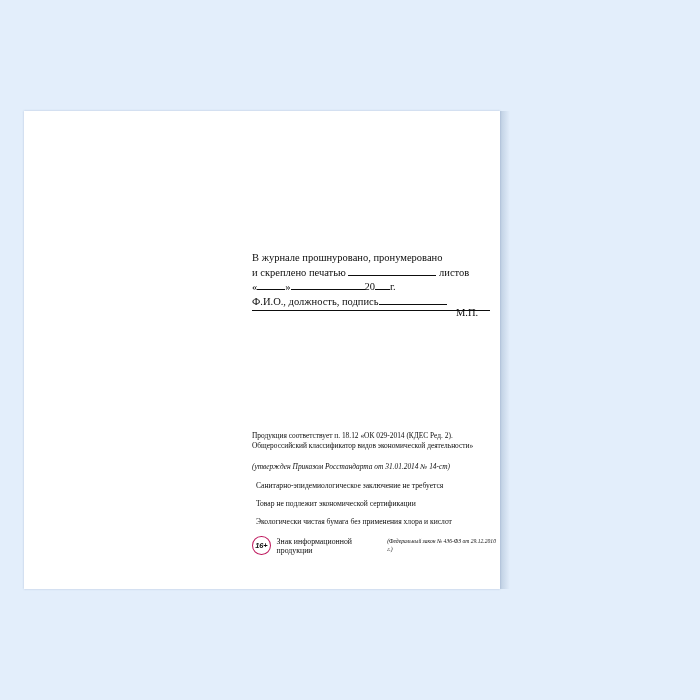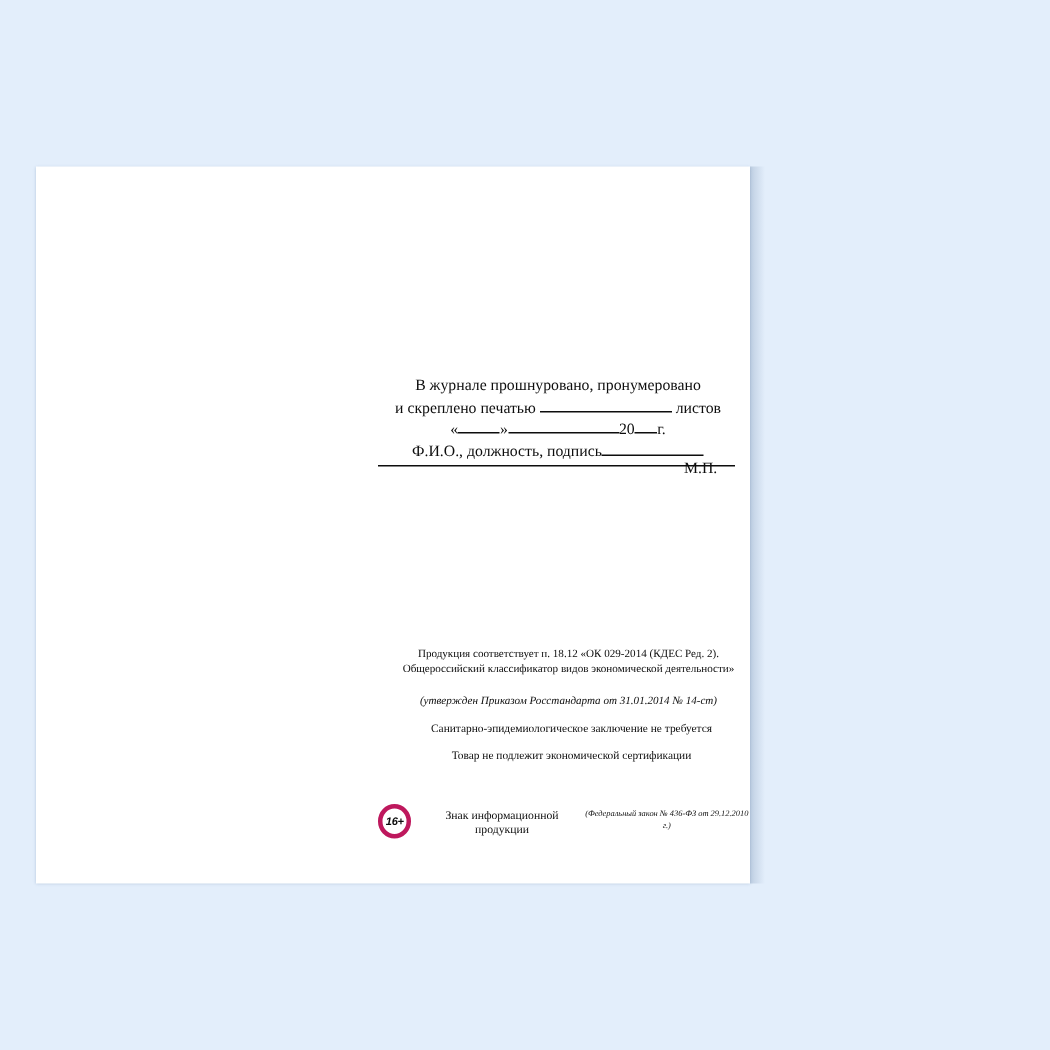--- a/index.html
+++ b/index.html
@@ -10,21 +10,20 @@
     width: 700px;
     height: 700px;
     background: #e3eefb;
     font-family: "Liberation Serif", serif;
     overflow: hidden;
   }
   #stage {
     position: relative;
     width: 700px;
     height: 584px;
-    text-align: center;
   }
   .page-sheet {
     position: absolute;
     left: 24px;
     top: 111px;
     width: 476px;
     height: 478px;
     background: #ffffff;
     box-shadow: 0 0 2px rgba(90,120,160,0.35);
   }
@@ -96,21 +95,21 @@
     position: absolute;
     left: 228px;
     top: 425px;
     display: flex;
     align-items: center;
     gap: 6px;
   }
   .age-badge {
     width: 17px;
     height: 17px;
-    border: 3px solid #be185d;
+    border: 1px solid #be185d;
     border-radius: 50%;
     font-size: 7.4px;
     font-weight: bold;
     display: flex;
     align-items: center;
     justify-content: center;
     color: #0d0d0d;
     font-family: "Liberation Sans", sans-serif;
     letter-spacing: -0.2px;
     font-style: italic;
@@ -162,20 +161,21 @@
     <div class="mp">М.П.</div>
 
     <div class="block-legal">
       <div class="legal-p1">
         <div>Продукция соответствует п. 18.12 «ОК 029-2014 (КДЕС Ред. 2).</div>
         <div>Общероссийский классификатор видов экономической деятельности»</div>
         <div class="legal-italic">(утвержден Приказом Росстандарта от 31.01.2014 № 14-ст)</div>
       </div>
       <div class="legal-line">Санитарно-эпидемиологическое заключение не требуется</div>
       <div class="legal-line">Товар не подлежит экономической сертификации</div>
+      <div class="legal-line">Экологически чистая бумага без применения хлора и кислот</div>
     </div>
 
     <div class="block-mark">
       <div class="age-badge">16+</div>
       <div class="mark-text-wrap">
         <div class="mark-title">Знак информационной продукции</div>
         <div class="mark-sub">(Федеральный закон № 436-ФЗ от 29.12.2010 г.)</div>
       </div>
     </div>
 

